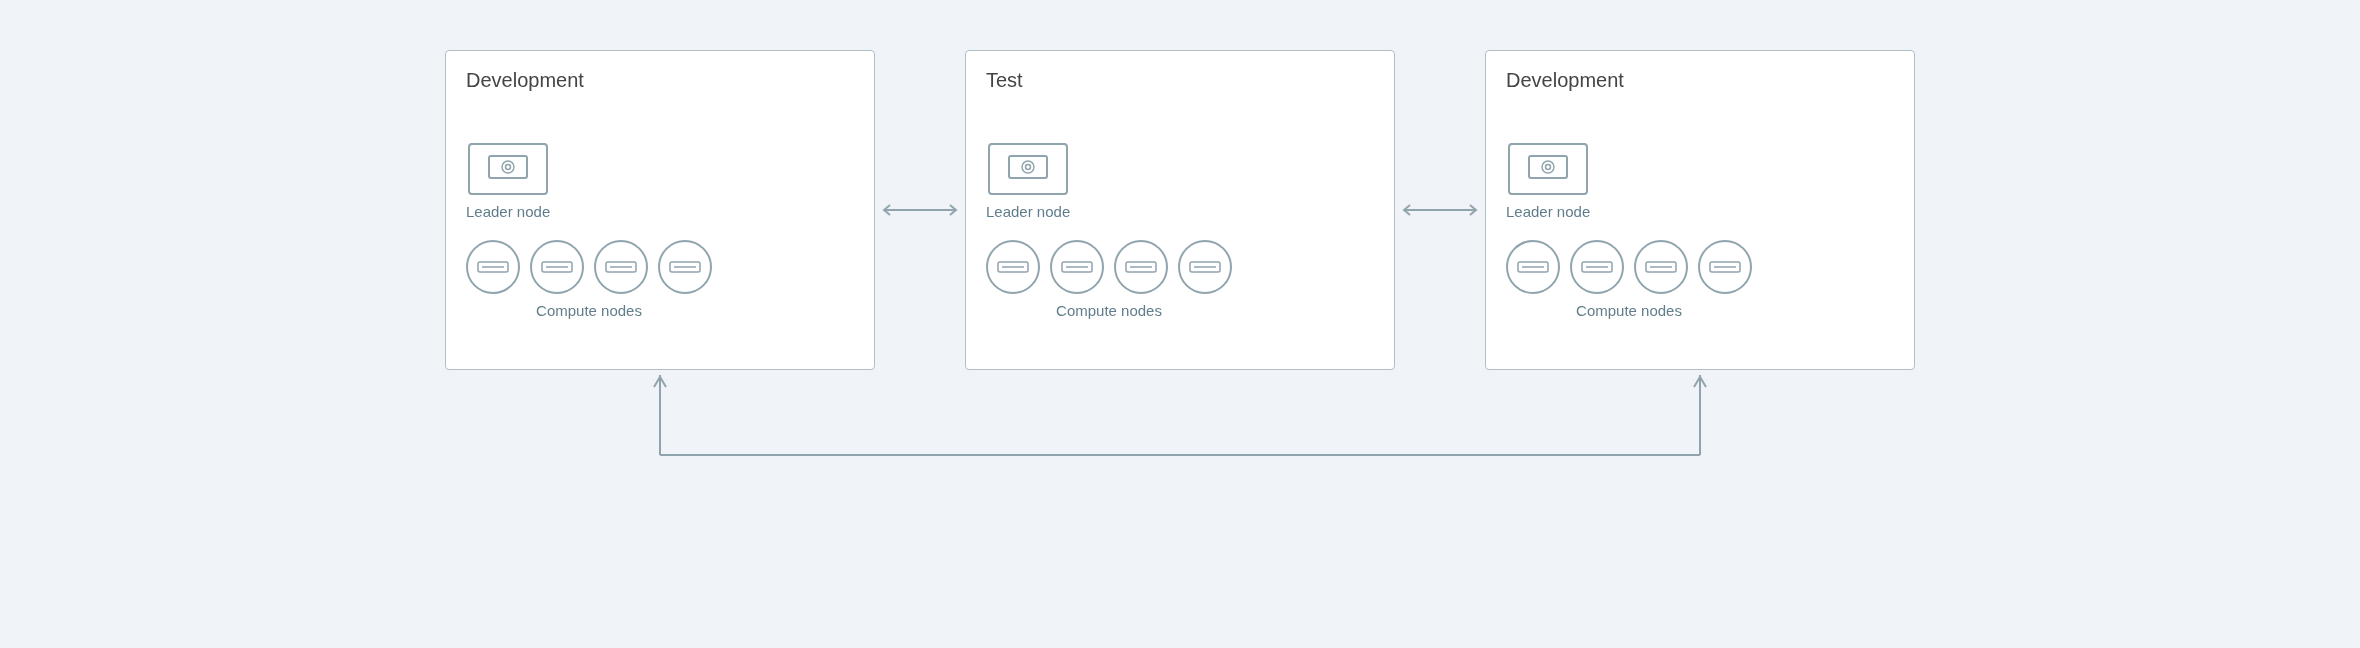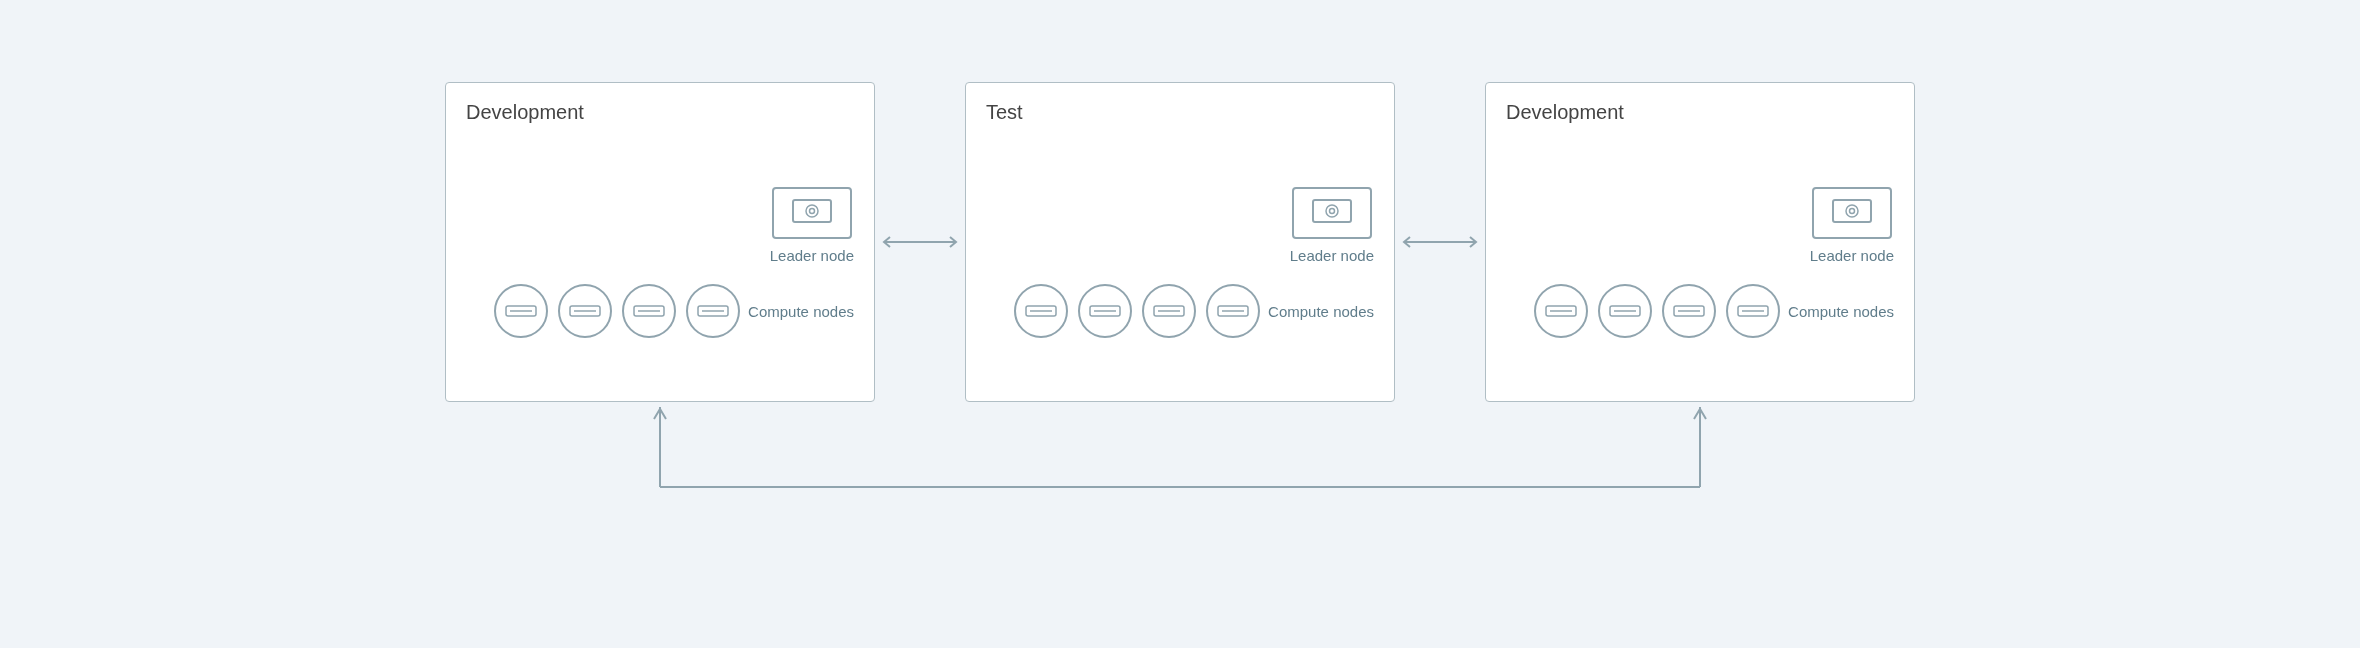--- a/index.html
+++ b/index.html
@@ -26,21 +26,21 @@
       position: relative;
     }
 
     .top-row {
       display: flex;
       flex-direction: row;
       align-items: center;
       justify-content: center;
       gap: 0;
       width: 100%;
-      margin-top: 48px;
+      margin-top: 16px;
     }
 
     .env-box {
       width: 430px;
       height: 320px;
       border: 1.5px solid #b0bec5;
       border-radius: 4px;
       background: #fff;
       display: flex;
       flex-direction: column;
@@ -52,21 +52,21 @@
     .env-title {
       font-size: 20px;
       color: #444;
       font-weight: 400;
       margin-bottom: 18px;
     }
 
     .env-content {
       display: flex;
       flex-direction: column;
-      align-items: flex-end;
+      align-items: flex-start;
       width: 100%;
       flex: 1;
       justify-content: center;
       gap: 20px;
     }
 
     .leader-node-group {
       display: flex;
       flex-direction: column;
       align-items: center;
@@ -90,21 +90,21 @@
     }
 
     .node-label {
       font-size: 15px;
       color: #607d8b;
       text-align: center;
     }
 
     .compute-nodes-group {
       display: flex;
-      flex-direction: row;
+      flex-direction: column;
       align-items: center;
       gap: 8px;
     }
 
     .compute-icons-row {
       display: flex;
       flex-direction: row;
       gap: 10px;
       align-items: center;
       justify-content: center;

